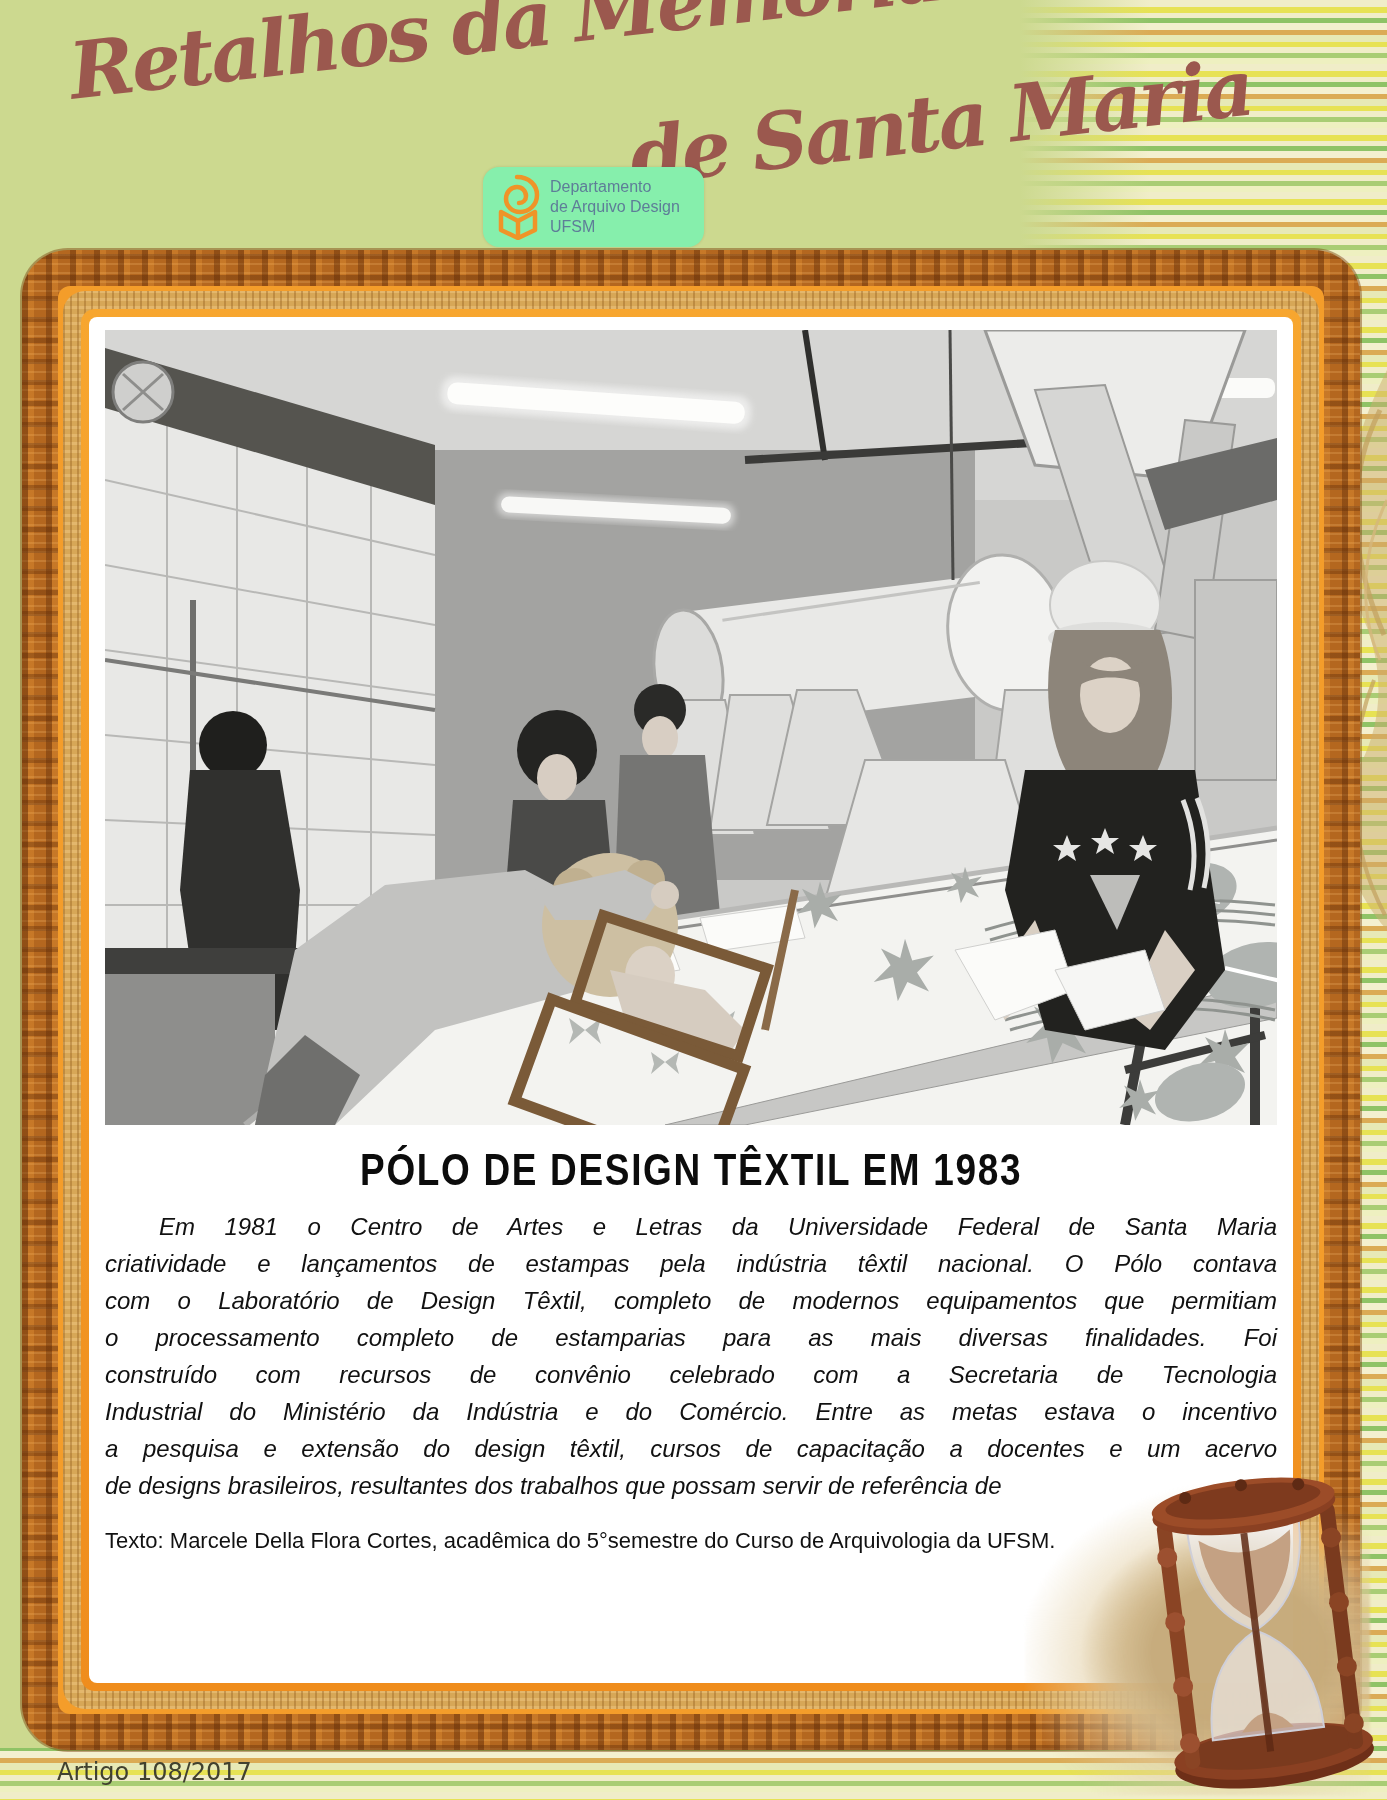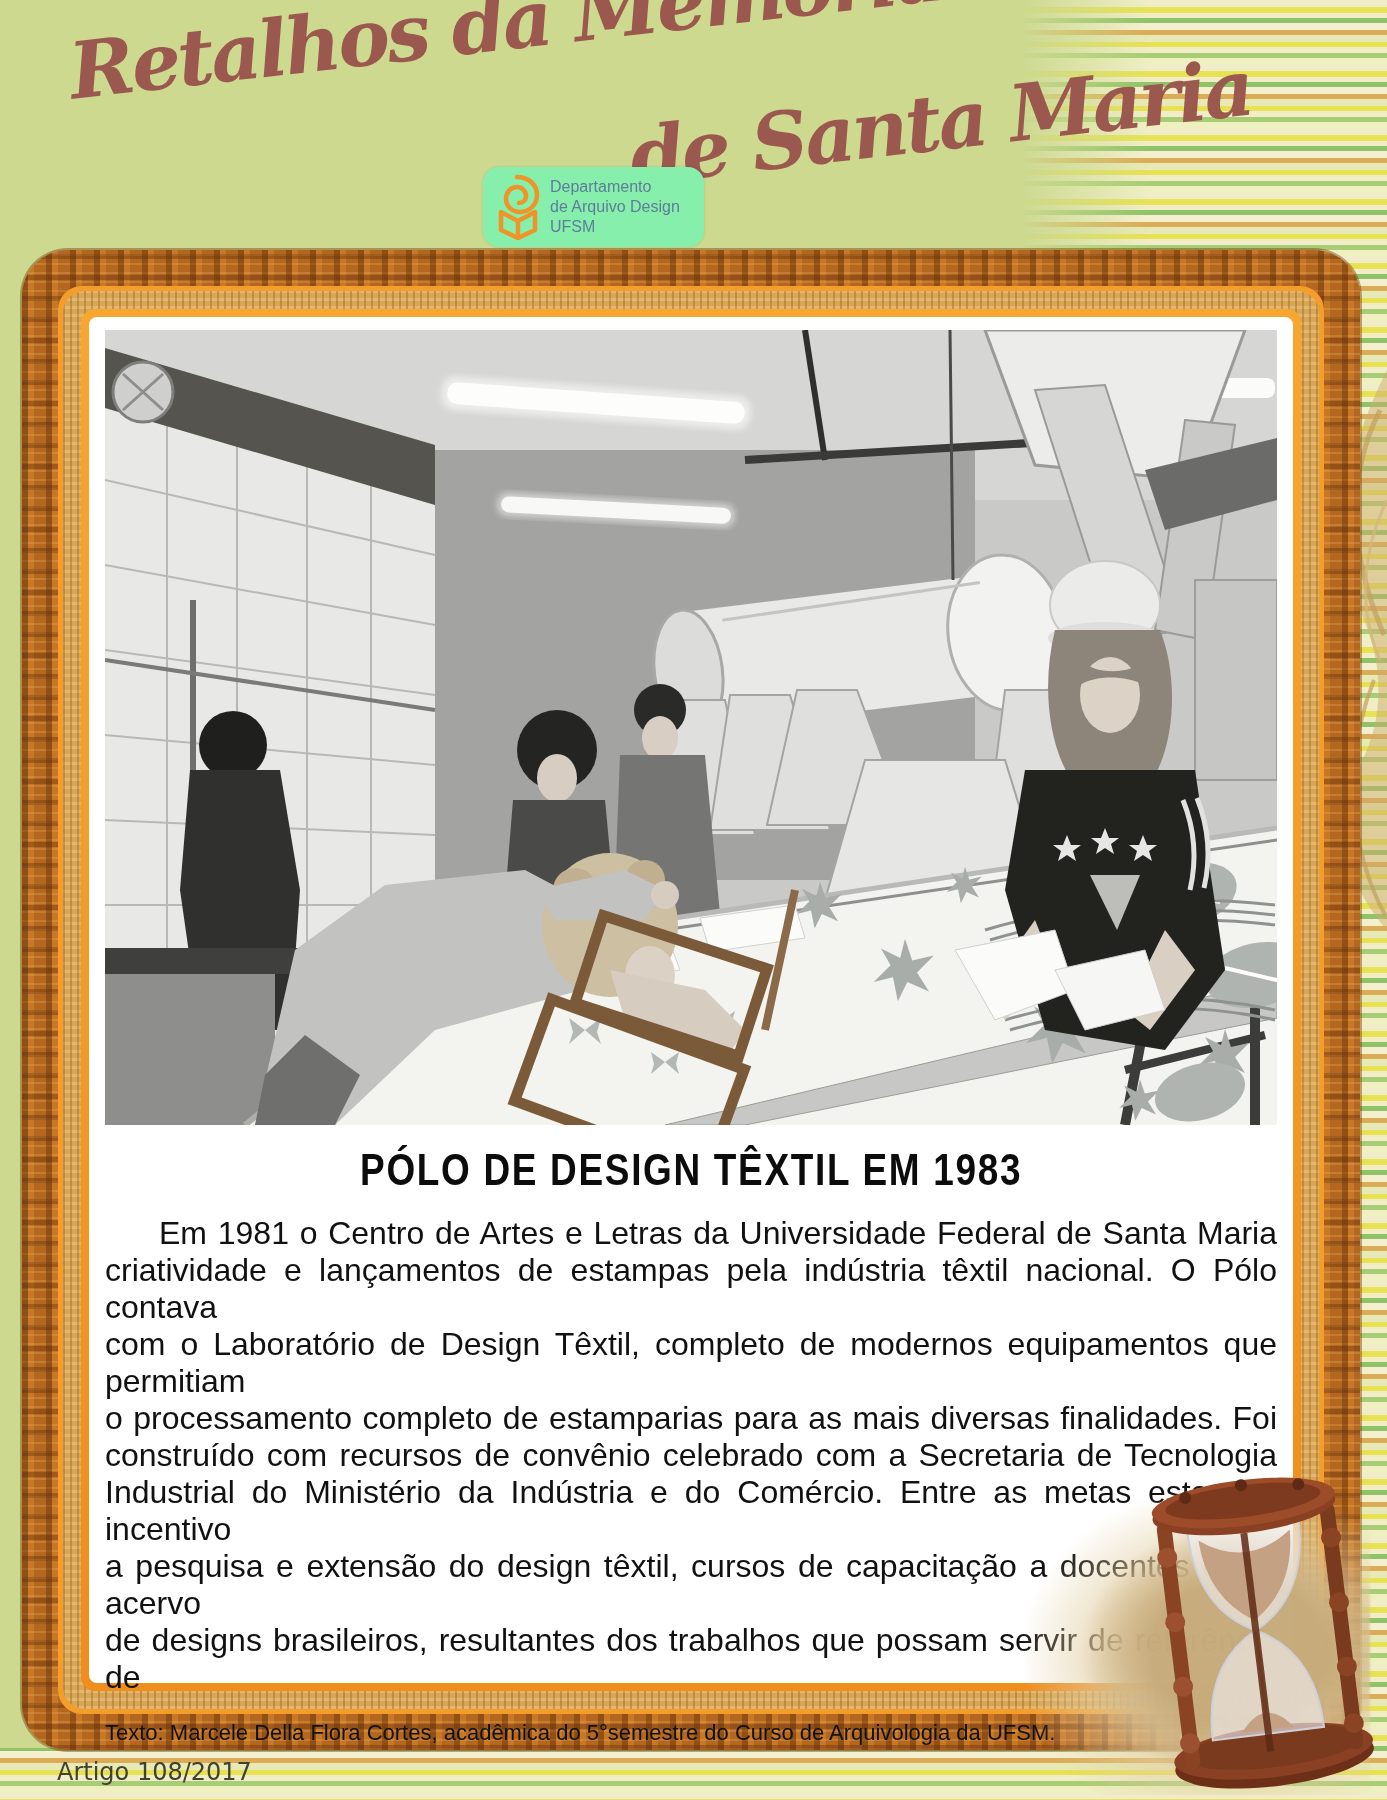--- a/index.html
+++ b/index.html
@@ -40,38 +40,38 @@
   .frame{
     position:absolute;left:22px;top:250px;width:1338px;height:1500px;z-index:2;
     border-radius:46px;padding:36px;box-sizing:border-box;
     background-color:#b4671f;
     background-image:
       repeating-linear-gradient(0deg, rgba(96,44,8,.38) 0 5px, rgba(0,0,0,0) 5px 21px),
       repeating-linear-gradient(90deg, rgba(96,44,8,.42) 0 6px, rgba(255,171,64,.25) 6px 12px, rgba(0,0,0,0) 12px 24px),
       repeating-linear-gradient(0deg, rgba(255,196,120,.22) 0 2px, rgba(0,0,0,0) 2px 9px);
     box-shadow:0 0 0 2px rgba(122,61,12,.45);
   }
-  .frame-orange1{height:100%;border-radius:24px;padding:5px;box-sizing:border-box;background:#f49d2a;}
+  .frame-orange1{height:100%;border-radius:12px;padding:5px;box-sizing:border-box;background:#f49d2a;}
   .frame-tan{
     height:100%;border-radius:22px;padding:18px;box-sizing:border-box;
     background-color:#d7a757;
     background-image:
       repeating-linear-gradient(90deg, rgba(140,86,24,.35) 0 2px, rgba(0,0,0,0) 2px 7px),
       repeating-linear-gradient(0deg, rgba(255,220,160,.3) 0 3px, rgba(0,0,0,0) 3px 8px);
   }
   .frame-orange2{height:100%;border-radius:14px;padding:8px;box-sizing:border-box;background:linear-gradient(180deg,#f7a62f,#ef8d1d);}
   .content{height:100%;border-radius:8px;background:#ffffff;padding:13px 16px 0;box-sizing:border-box;}
   
   .photo{display:block;width:1172px;height:795px;background:#c9c9c7;}
   .article-title{margin-top:20px;text-align:center;height:52px;color:#0c0c0c;}
   .article-title span{
     display:inline-block;transform:scaleX(.84);transform-origin:center;
     font-weight:700;font-size:44px;letter-spacing:2px;white-space:nowrap;
   }
-  .body-text{margin-top:18px;color:#111111;font-size:32px;line-height:37px;}
+  .body-text{margin-top:11px;color:#111111;font-size:24px;line-height:37px;font-style:italic;}
   .body-line{text-align:justify;text-align-last:justify;}
   .body-line:nth-of-type(1){text-indent:54px;}
   .body-line:nth-of-type(9){padding-right:55px;}
   .body-line:nth-of-type(10){padding-right:95px;}
   .body-line:last-child{text-align-last:left;}
   .credit{margin-top:24px;font-size:22px;color:#111111;}
   
   .sand{
     position:absolute;left:1025px;top:1455px;width:345px;height:340px;z-index:5;
     background:

